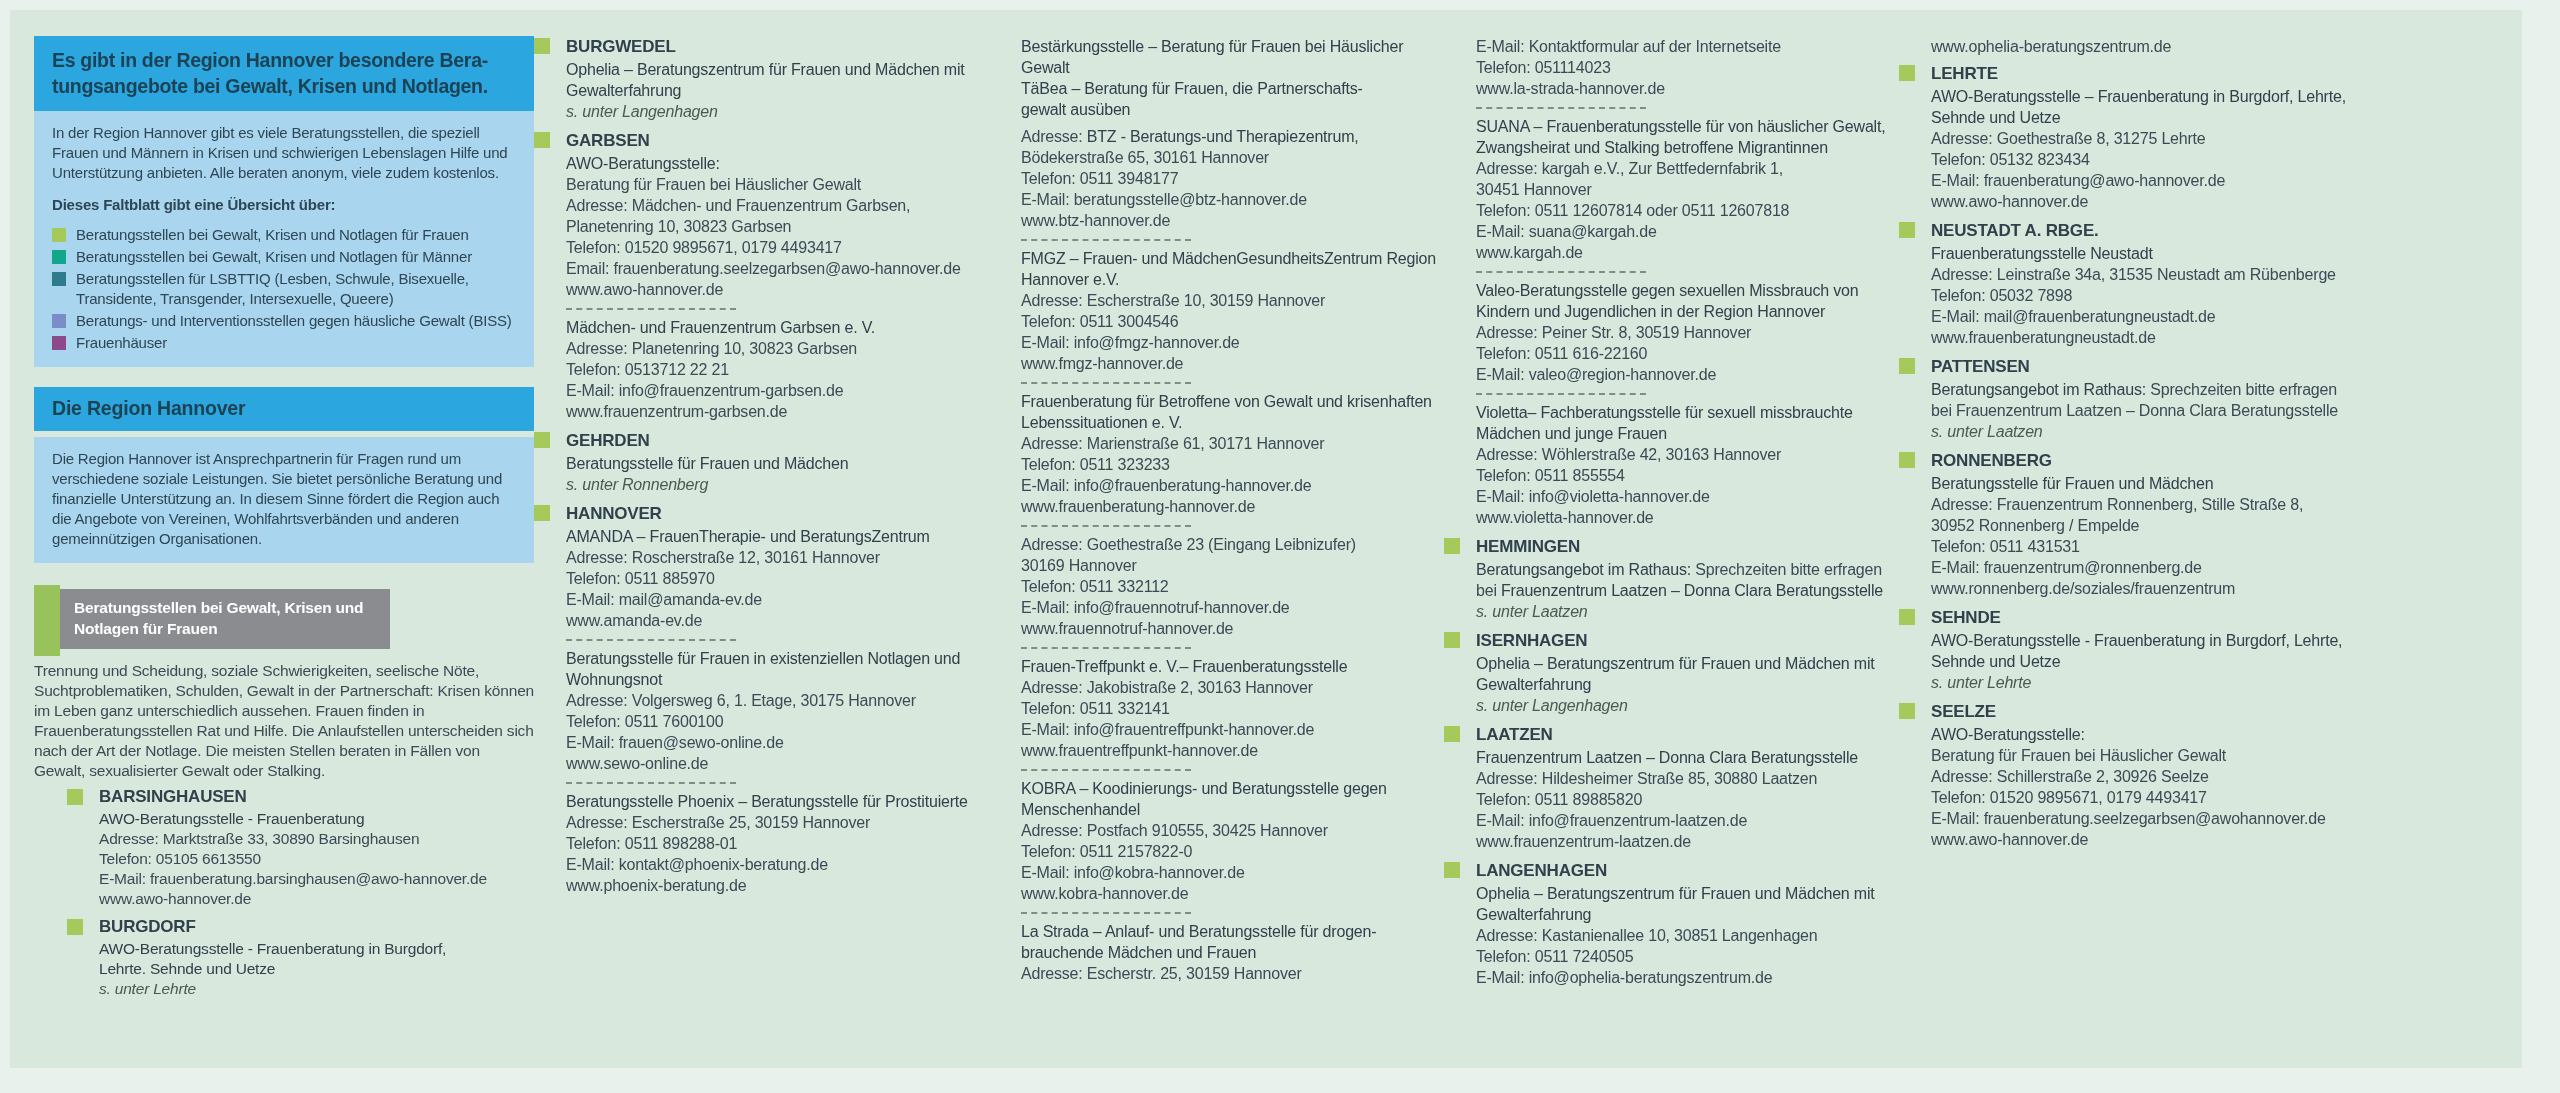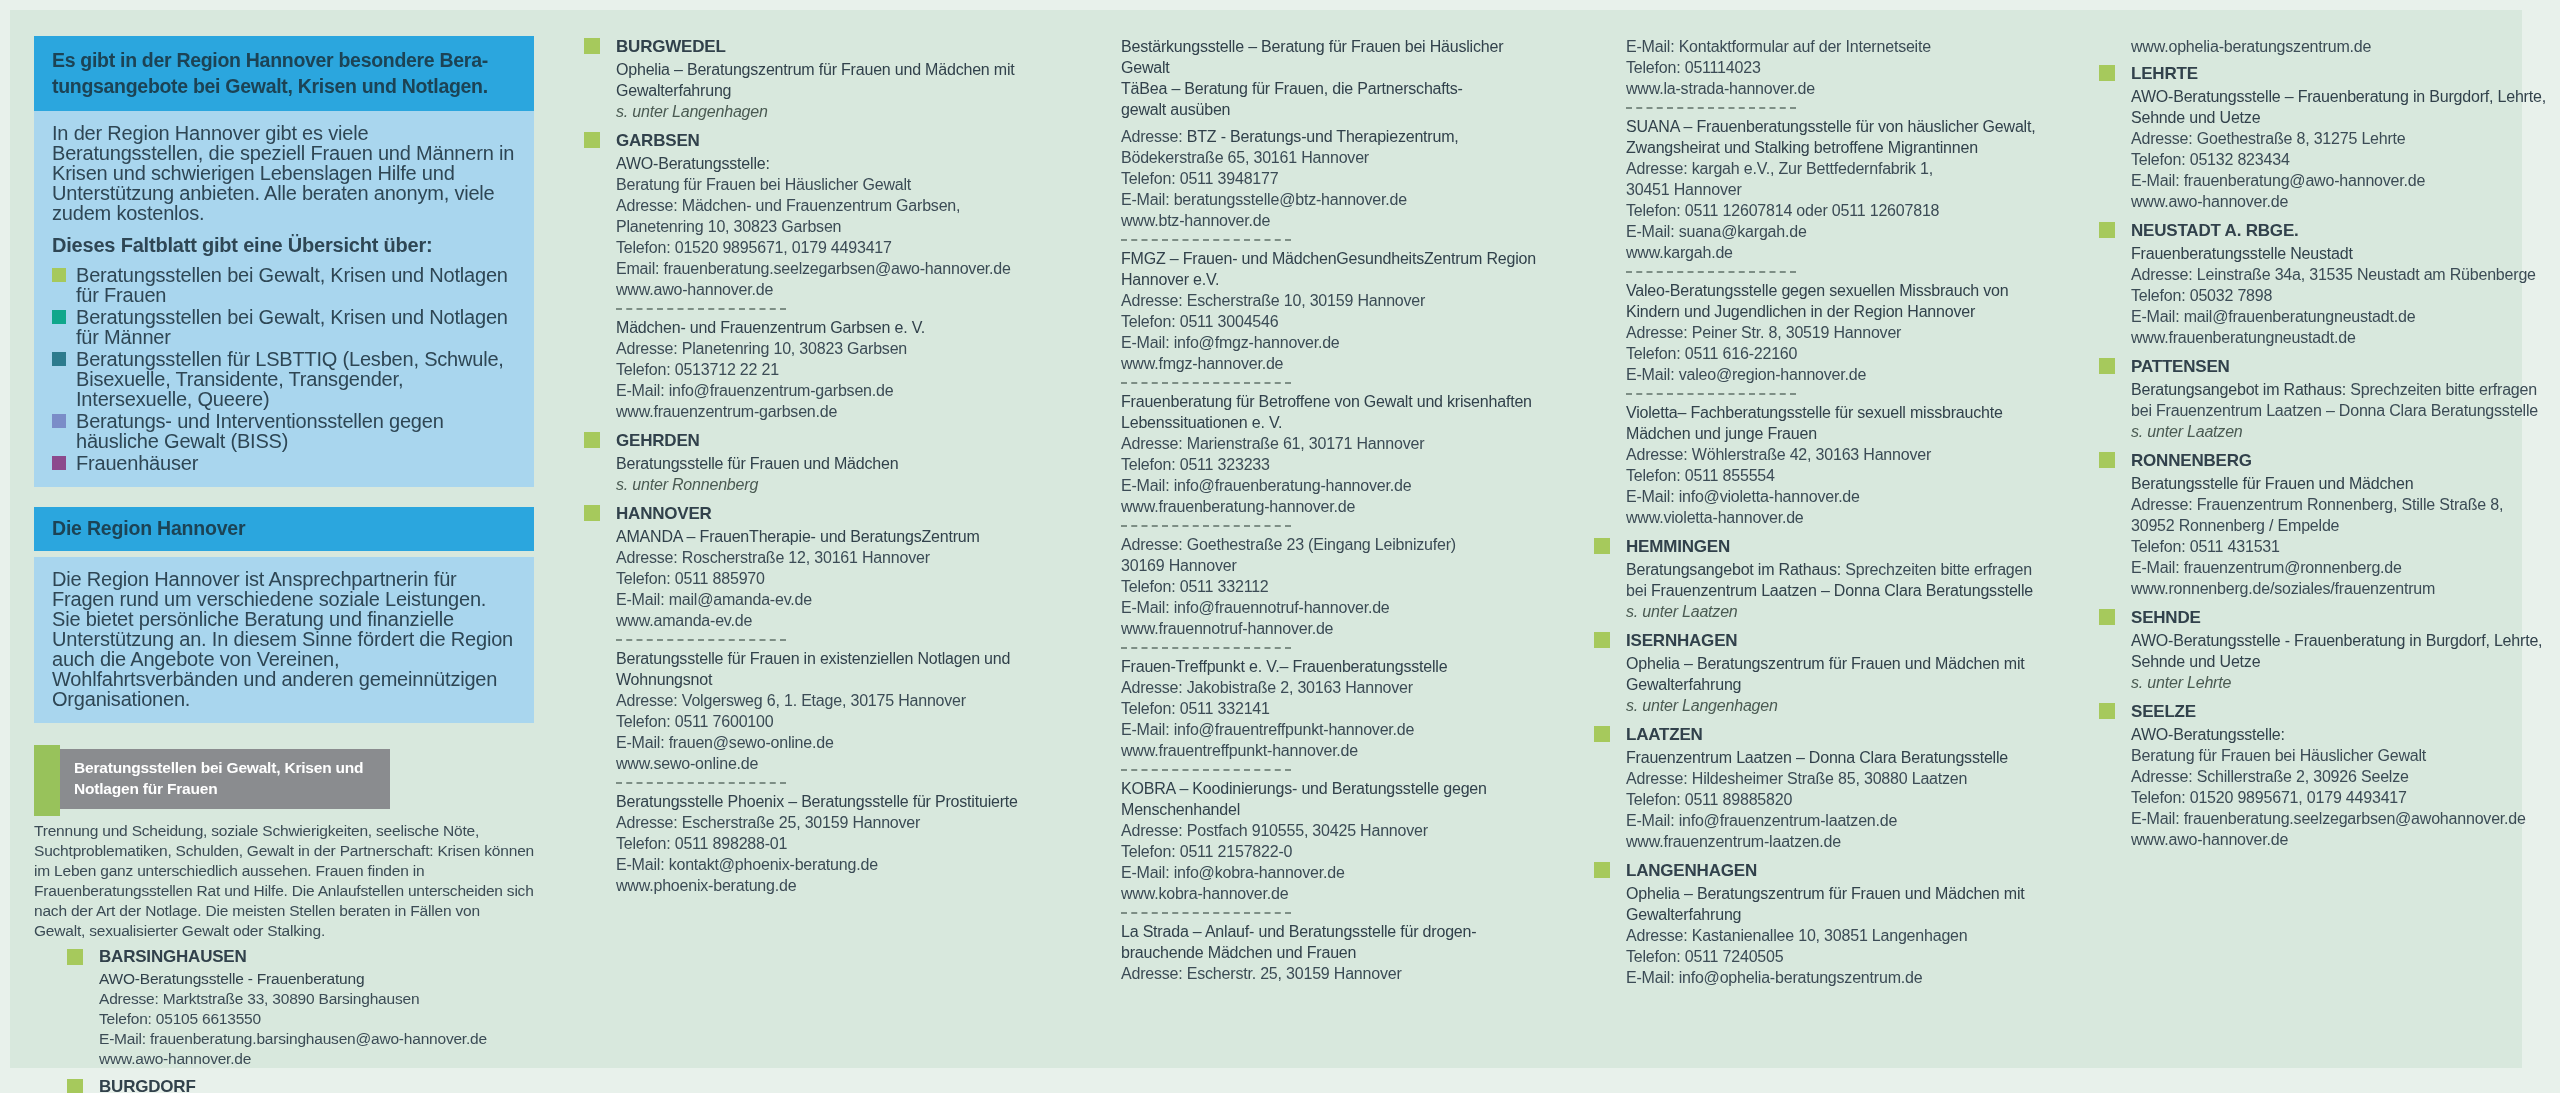--- a/index.html
+++ b/index.html
@@ -7,27 +7,27 @@
     --header-blue:#2ba6de; --infobox-blue:#a9d6ee;
     --text-dark:#3b4b55; --heading-dark:#31414b; --box-text-navy:#1c4355;
     --section-gray:#8a8c8f; --section-bar-green:#98c25b;
     --city-bullet-green:#a6c95c; --separator-gray:#7d8e85;
   }
   *{box-sizing:border-box;margin:0;padding:0}
   html,body{margin:0}
   body{font-family:"Liberation Sans",sans-serif;letter-spacing:-0.2px;background:var(--page-background)}
   .page{position:relative;width:2560px;height:1093px;background:var(--page-background);overflow:hidden}
   .panel{position:absolute;left:10px;top:10px;width:2512px;height:1058px;background:var(--panel-background);
-         display:flex;gap:50px;padding:26px 0 0 24px}
+         display:flex;padding:26px 0 0 24px}
   .col{width:455px;flex:none}
   .col1{width:500px}
   
   .box-title{background:var(--header-blue);color:var(--box-text-navy);font-weight:bold;
              font-size:19.5px;line-height:26px;letter-spacing:-0.3px;padding:11px 18px 12px}
-  .box-info{background:var(--infobox-blue);color:#2e4654;font-size:20px;line-height:20px;padding:12px 18px 14px}
+  .box-info{background:var(--infobox-blue);color:#2e4654;font-size:15px;line-height:20px;padding:12px 18px 14px}
   .box-info .p0{margin:0}
   .bold-lead{font-weight:bold;margin-top:12px}
   #legend{margin-top:10px}
   .leg{display:flex;margin-top:2px}
   .leg .sw{width:14px;height:14px;flex:none;margin:3px 10px 0 0}
   .leg .lt{flex:1}
   .box-head2{background:var(--header-blue);color:var(--box-text-navy);font-weight:bold;
              font-size:19.5px;line-height:24px;padding:9px 18px 11px;margin-top:20px}
   .mt6{margin-top:6px}
   

